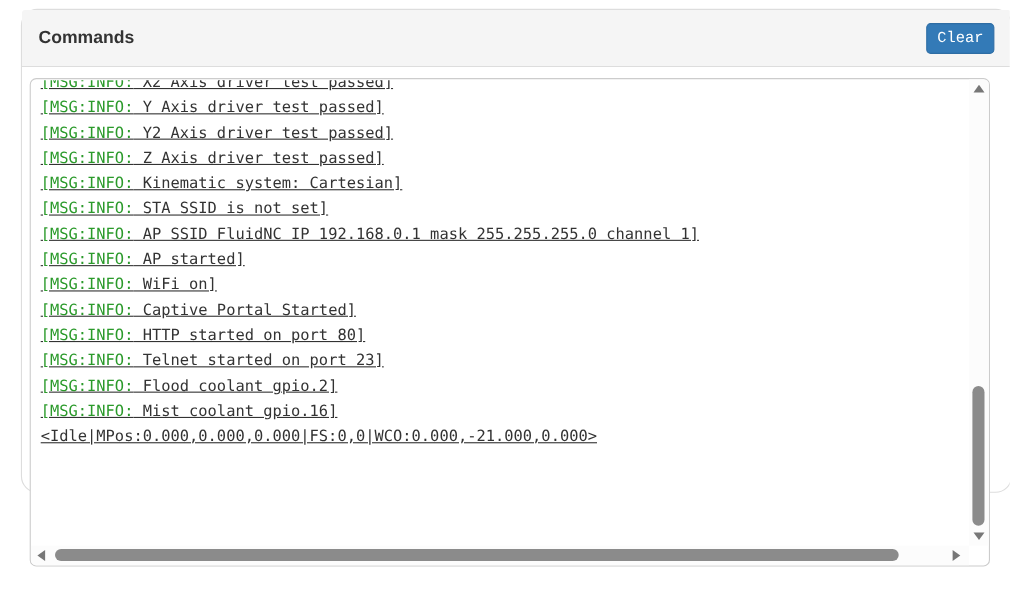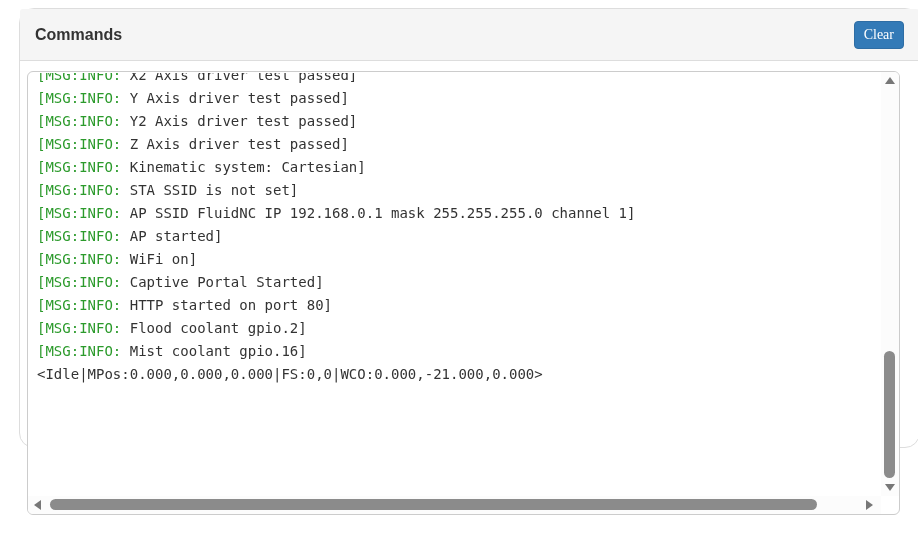--- a/index.html
+++ b/index.html
@@ -6,27 +6,27 @@
   #screen{position:relative;width:918px;height:536px;background:#fff;overflow:hidden;
           font-family:"Liberation Sans",sans-serif;}
   .panel{position:absolute;left:3px;top:8px;width:901px;height:440px;box-sizing:border-box;
          background:#fff;border:1px solid var(--panel-border,#ddd);border-radius:15px;margin-left:16px;}
   .panel-heading{height:52px;box-sizing:border-box;background:var(--header-bg,#f5f5f5);
          border-bottom:1px solid var(--panel-border,#ddd);border-radius:3px 3px 0 0;
          display:flex;align-items:center;padding:0 15px;}
   .panel-title{font-size:16px;font-weight:bold;color:var(--text-dark,#333);}
   .btn-clear{margin-left:auto;background:var(--accent-blue,#337ab7);color:#fff;
          border:1px solid var(--accent-blue-border,#2e6da4);border-radius:4px;
-         font-size:14px;line-height:18px;padding:4px 9px;font-family:Liberation Serif, serif;cursor:pointer;}
+         font-size:14px;line-height:18px;padding:4px 9px;font-family:Liberation Mono, monospace;cursor:pointer;}
   .console{position:absolute;left:7px;top:62px;width:873px;height:444px;box-sizing:border-box;
          background:#fff;border:1px solid var(--console-border,#ccc);border-radius:6px;overflow:hidden;}
   .console-text{position:absolute;left:0;top:1px;right:18px;bottom:18px;overflow:hidden;
          font-family:"DejaVu Sans Mono","Liberation Mono",monospace;font-size:14px;
          color:var(--text-dark,#333);}
-  .line{white-space:pre;line-height:23px;height:23px;padding-left:9px;}
+  .line{white-space:pre;line-height:23px;height:23px;padding-left:9px;text-decoration:underline;}
   .line.clipped{height:14px;overflow:hidden;}
   .line.clipped .inner{display:block;margin-top:-9px;}
   .msg-prefix{color:var(--msg-green,#2b9a2b);}
   
   .vscroll{position:absolute;top:0;right:0;bottom:18px;width:18px;background:#fcfcfc;}
   .hscroll{position:absolute;left:0;bottom:0;right:18px;height:18px;background:#fcfcfc;}
   .vthumb{position:absolute;left:3px;width:11px;top:279px;height:127px;border-radius:6px;
          background:var(--scrollbar-thumb,#8b8b8b);}
   .hthumb{position:absolute;top:3px;height:11px;left:22px;width:767px;border-radius:6px;
          background:var(--scrollbar-thumb,#8b8b8b);}
@@ -55,20 +55,21 @@
           <div class="line"><span class="inner"><span class="msg-prefix">[MSG:INFO:</span> Y Axis driver test passed]</span></div>
           <div class="line"><span class="inner"><span class="msg-prefix">[MSG:INFO:</span> Y2 Axis driver test passed]</span></div>
           <div class="line"><span class="inner"><span class="msg-prefix">[MSG:INFO:</span> Z Axis driver test passed]</span></div>
           <div class="line"><span class="inner"><span class="msg-prefix">[MSG:INFO:</span> Kinematic system: Cartesian]</span></div>
           <div class="line"><span class="inner"><span class="msg-prefix">[MSG:INFO:</span> STA SSID is not set]</span></div>
           <div class="line"><span class="inner"><span class="msg-prefix">[MSG:INFO:</span> AP SSID FluidNC IP 192.168.0.1 mask 255.255.255.0 channel 1]</span></div>
           <div class="line"><span class="inner"><span class="msg-prefix">[MSG:INFO:</span> AP started]</span></div>
           <div class="line"><span class="inner"><span class="msg-prefix">[MSG:INFO:</span> WiFi on]</span></div>
           <div class="line"><span class="inner"><span class="msg-prefix">[MSG:INFO:</span> Captive Portal Started]</span></div>
           <div class="line"><span class="inner"><span class="msg-prefix">[MSG:INFO:</span> HTTP started on port 80]</span></div>
+          <div class="line"><span class="inner"><span class="msg-prefix">[MSG:INFO:</span> Telnet started on port 23]</span></div>
           <div class="line"><span class="inner"><span class="msg-prefix">[MSG:INFO:</span> Flood coolant gpio.2]</span></div>
           <div class="line"><span class="inner"><span class="msg-prefix">[MSG:INFO:</span> Mist coolant gpio.16]</span></div>
           <div class="line"><span class="inner">&lt;Idle|MPos:0.000,0.000,0.000|FS:0,0|WCO:0.000,-21.000,0.000&gt;</span></div>
         </div>
       <div class="vscroll">
         <div class="arrow up"></div>
         <div class="vthumb"></div>
         <div class="arrow down"></div>
       </div>
       <div class="hscroll">

